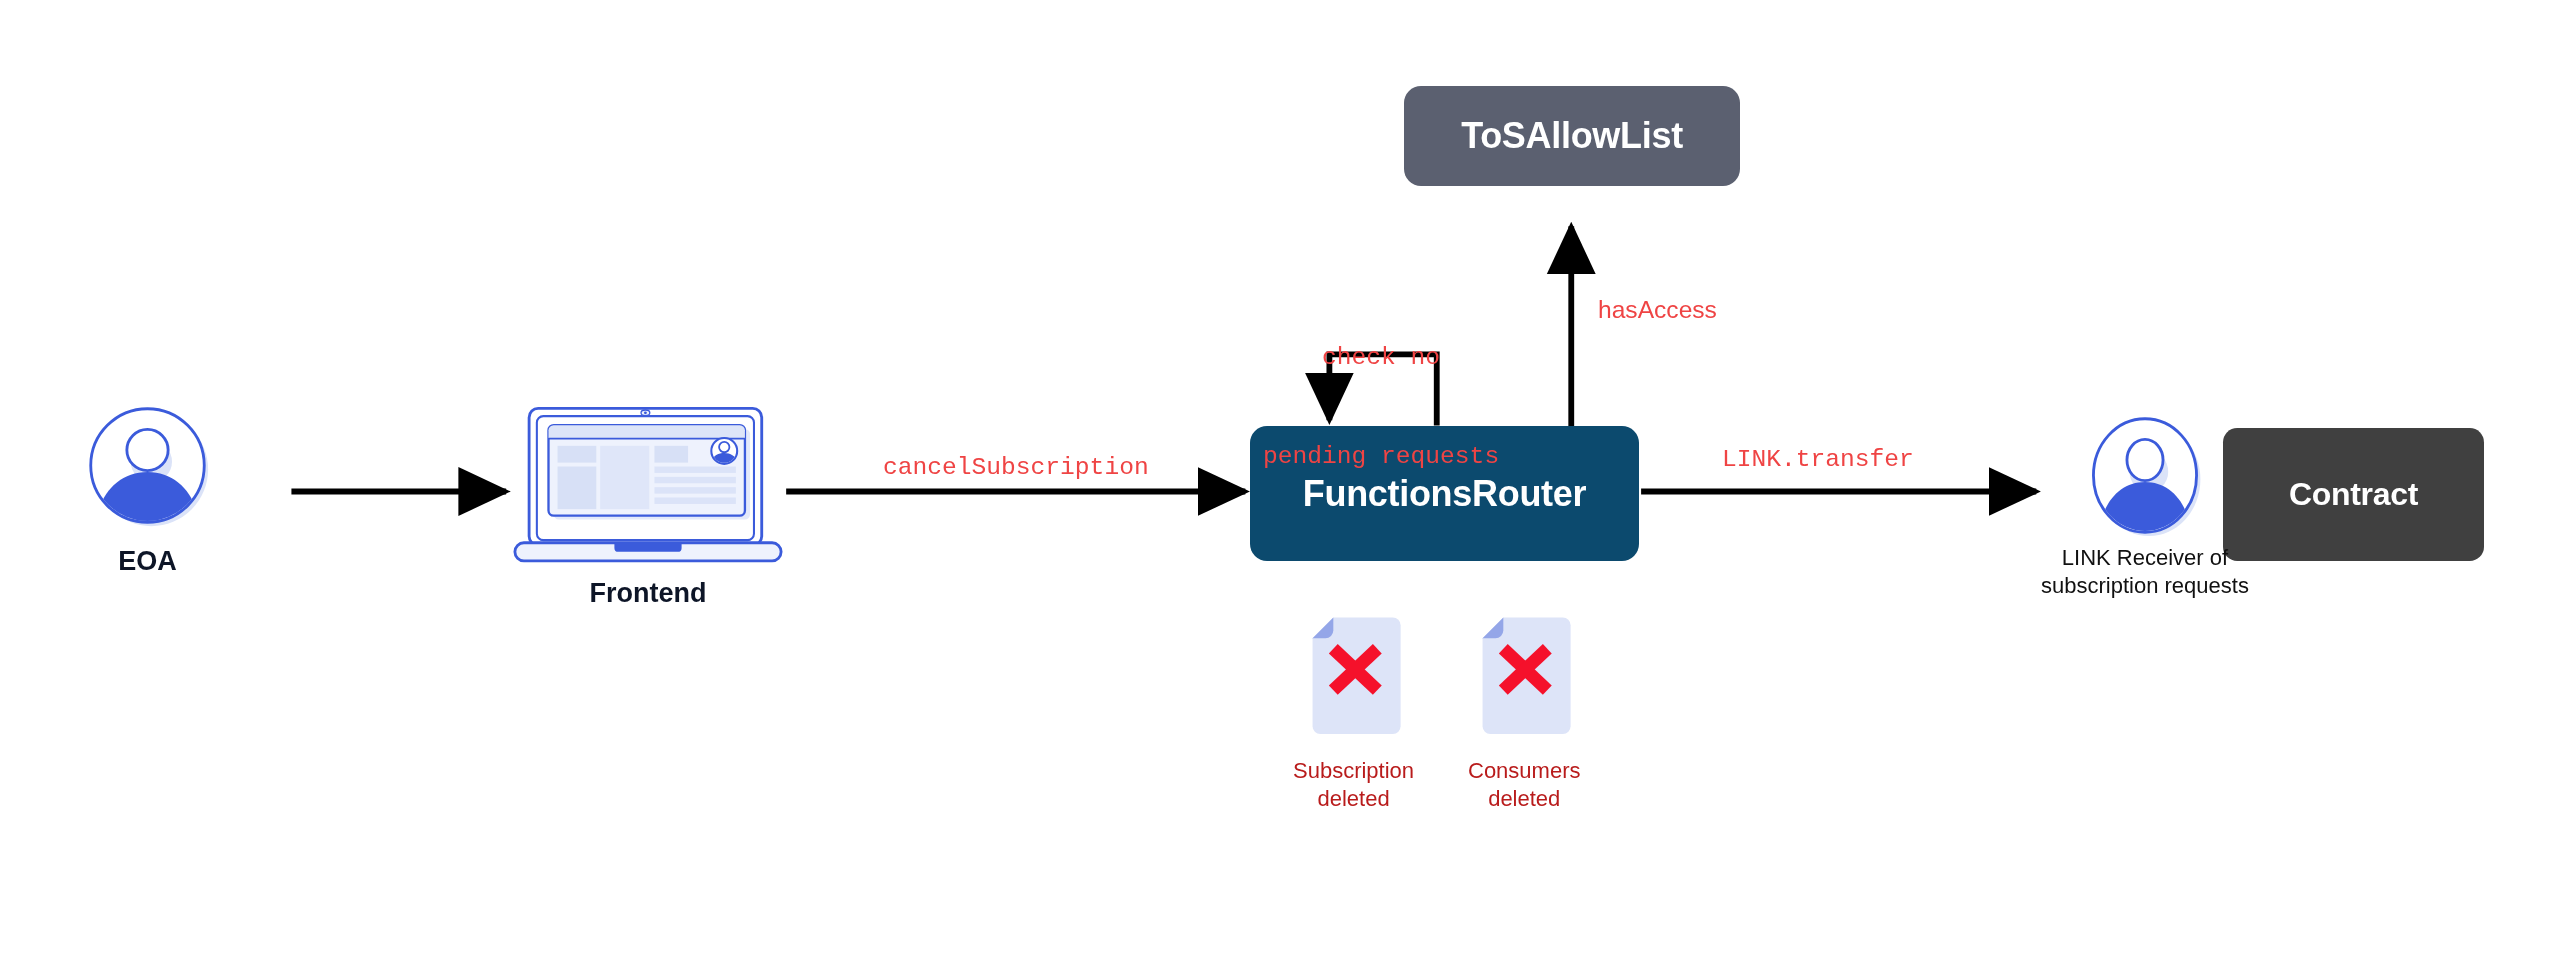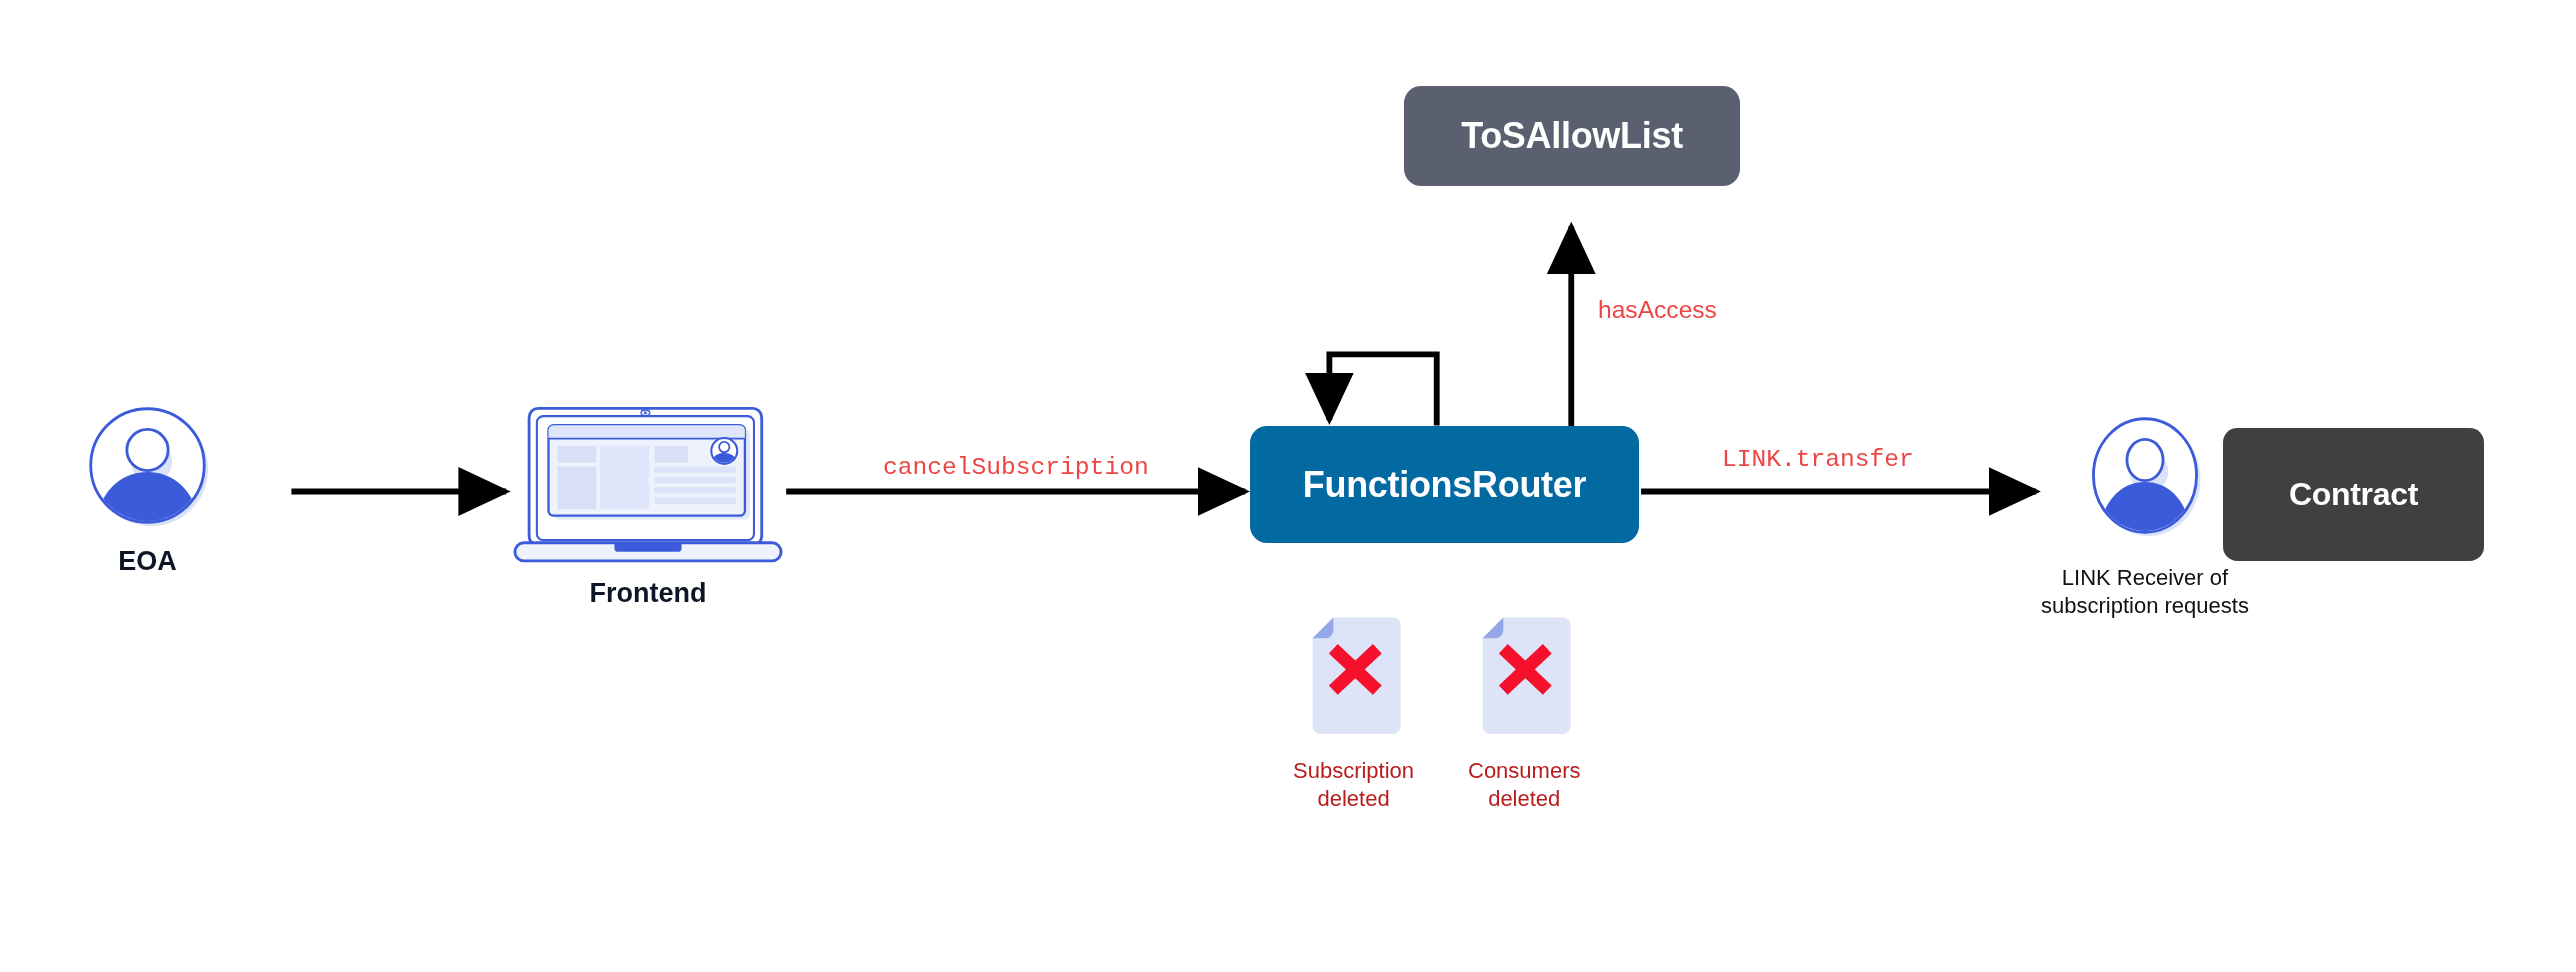--- a/index.html
+++ b/index.html
@@ -40,22 +40,22 @@
     width: 336px;
     height: 100px;
     background: #5b6070;
   }
   #box-tosallowlist .proc-label { font-size: 36px; }
 
   #box-functionsrouter {
     left: 1250px;
     top: 426px;
     width: 389px;
-    height: 117px;
-    background: #0369a1;
+    height: 135px;
+    background: #0c4a6e;
   }
   #box-functionsrouter .proc-label { font-size: 36px; }
 
   #box-contract {
     left: 2223px;
     top: 428px;
     width: 261px;
     height: 133px;
     background: #404040;
     border-radius: 14.2px;
@@ -87,21 +87,21 @@
     white-space: nowrap;
   }
 
   #actor-eoa { left: 83px; top: 401px; }
   #actor-eoa .actor-caption { margin-top: 14.2px; }
 
   #actor-frontend { left: 511px; top: 398px; }
   #actor-frontend .actor-caption { margin-top: 10.4px; }
 
   #actor-link-receiver { left: 2041px; top: 411px; }
-  #actor-link-receiver .actor-subcaption { margin-top: 22px; text-align: center; }
+  #actor-link-receiver .actor-subcaption { margin-top: 2px; text-align: center; }
 
   
   .doc-group {
     position: absolute;
     display: flex;
     flex-direction: column;
     align-items: center;
   }
   .doc-caption {
     font-family: "Liberation Sans", sans-serif;
@@ -316,15 +316,19 @@
       <div>deleted</div>
     </div>
   </div>
 
   <div class="edge-label mono" id="label-cancel-subscription">cancelSubscription</div>
 
   <div class="edge-label mono" id="label-link-transfer">LINK.transfer</div>
 
   <div class="edge-label sans" id="label-has-access">hasAccess</div>
 
+  <div class="edge-label mono" id="label-check-pending">
+    <div>check no</div>
+    <div>pending requests</div>
+  </div>
 
 </div>
 
 
 </body></html>

